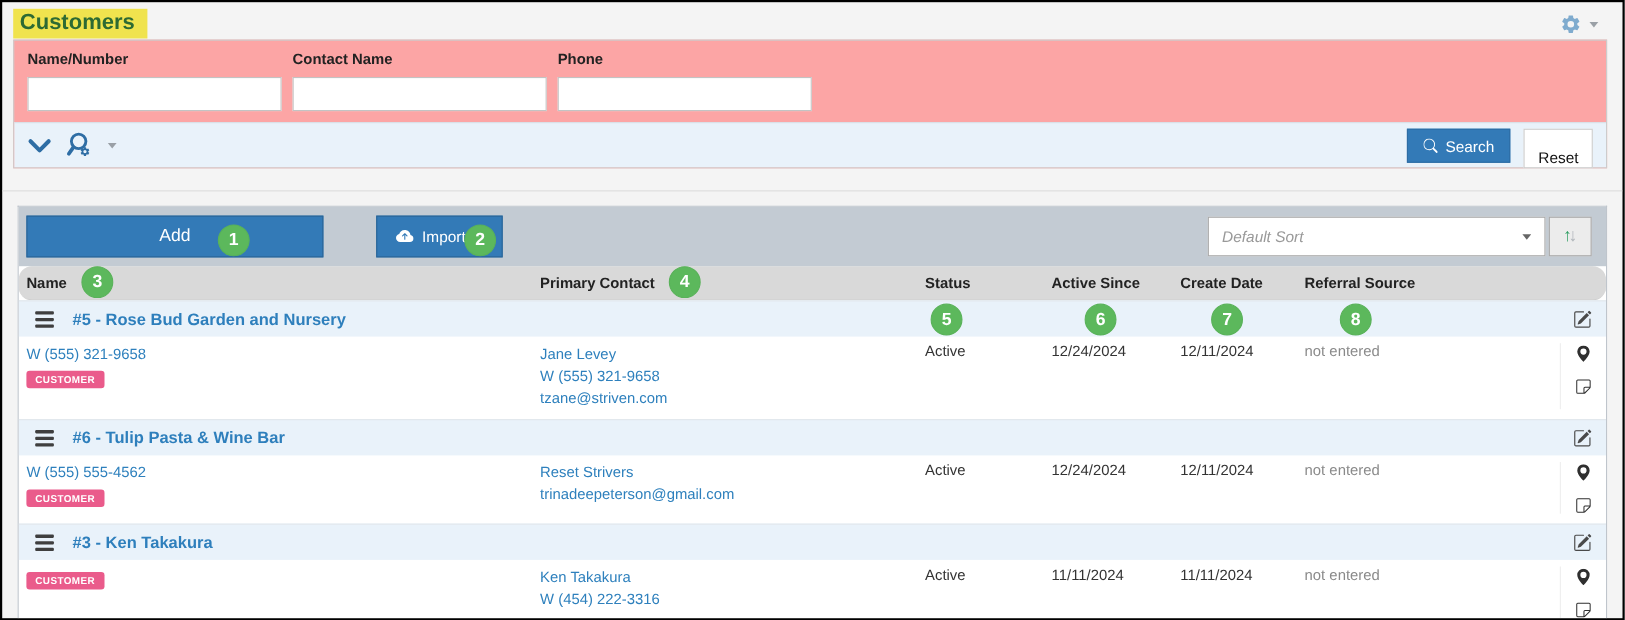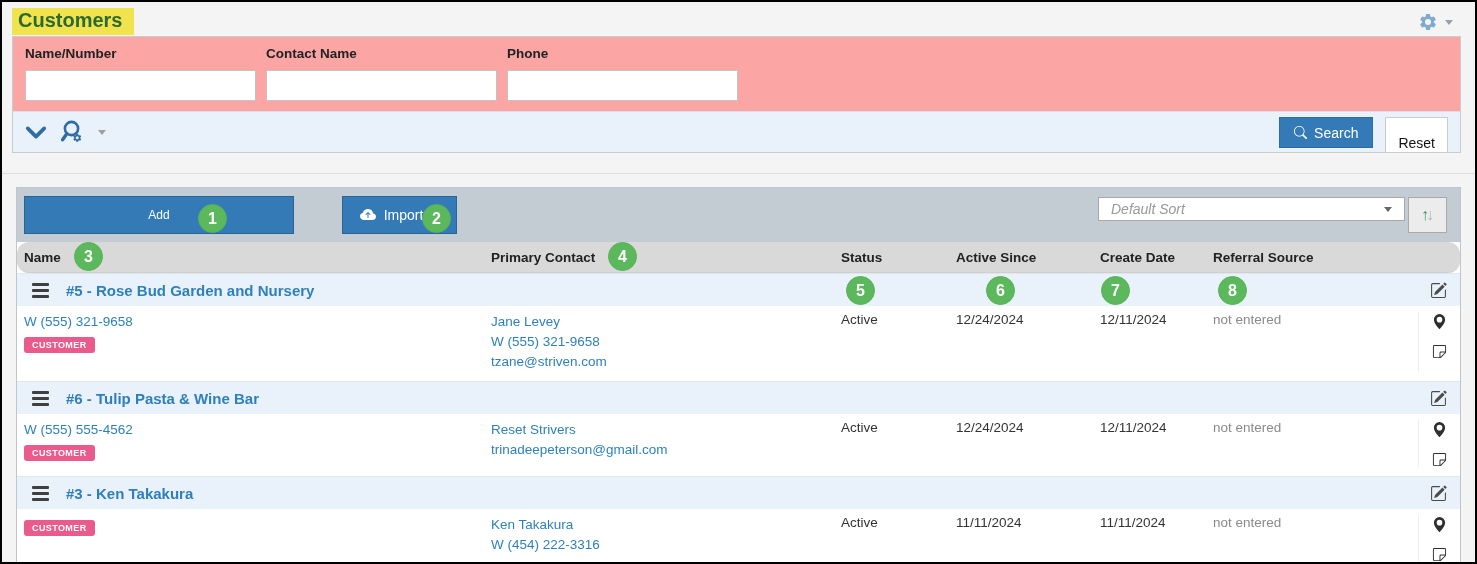--- a/index.html
+++ b/index.html
@@ -27,40 +27,40 @@
     background:#337ab7; border:1px solid #2e6da4; color:#fff; font-size:14px; cursor:pointer; }
   .btn-reset { height:31px; padding:17px 12px; background:#fff; border:1px solid #ccc; color:#111; font-size:14px; cursor:pointer; }
 
   .divider { position:absolute; left:0; right:0; top:171px; border-top:1px solid #ddd; }
 
   
   .table-panel { position:absolute; left:14px; right:14px; top:185px; bottom:0;
     background:#fff; border:1px solid #bfc5cc; border-bottom:none; overflow:hidden; }
   .grid-toolbar { position:relative; height:54px; background:#c3cbd3; }
   .btn-add { position:absolute; left:7px; top:8px; width:270px; height:38px;
-    background:#337ab7; border:1px solid #2a6496; color:#fff; font-size:12px; cursor:pointer; }
+    background:#337ab7; border:1px solid #2a6496; color:#fff; font-size:16px; cursor:pointer; }
   .btn-import { position:absolute; left:285px; top:8px; width:115px; height:38px;
     background:#337ab7; border:1px solid #2a6496; color:#fff; font-size:14px; cursor:pointer;
     display:flex; align-items:center; justify-content:center; gap:8px;margin-left:40px; }
   .btn-import .caret { border-top-color:#fff; }
-  .sort-select { position:absolute; right:55px; top:9px; width:307px; height:24px; background:#fff;
+  .sort-select { position:absolute; right:55px; top:9px; width:307px; height:36px; background:#fff;
     border:1px solid #a9a9a9; display:flex; align-items:center; padding:0 12px; cursor:pointer; }
   .sort-select .sel-text { flex:1; font-size:14px; font-style:italic; color:#999; }
   .sort-select .caret { border-top-color:#666; }
   .btn-sortdir { position:absolute; right:13px; top:9px; width:39px; height:36px; background:#ececec;
     border:1px solid #a9a9a9; font-size:16px; font-weight:bold; cursor:pointer; text-align:center; line-height:34px; }
   .btn-sortdir .up { color:#2f9e63; } .btn-sortdir .dn { color:#b3b8bd; margin-left:-3px; }
 
   
   .cols { display:flex; }
   .col-name { width:474px; padding-left:7px; }
   .col-contact { width:350px; }
   .col-status { width:115px; }
   .col-since { width:117px; }
-  .col-create { width:113px;margin-left:27px; }
+  .col-create { width:113px; }
   .col-referral { flex:1; }
   .col-icons { width:42px; display:flex; flex-direction:column; align-items:center; }
 
   .grid-header { height:31px; background:#d9d9d9; align-items:center;
     font-size:13.5px; font-weight:bold; color:#222; border-bottom:1px solid #cfcfcf;border-radius:12px; }
 
   .row-titlebar { height:33px; background:#e9f2fa; display:flex; align-items:center; border-top:1px solid #e2e7ec; }
   .hamburger { margin-left:15px; display:flex; flex-direction:column; gap:3px; cursor:pointer; }
   .hamburger span { display:block; width:17px; height:3px; background:#3f3f3f; border-radius:1px; }
   .row-title { margin-left:17px; font-size:15px; font-weight:bold; color:#2e7fbc; text-decoration:none; cursor:pointer; }

